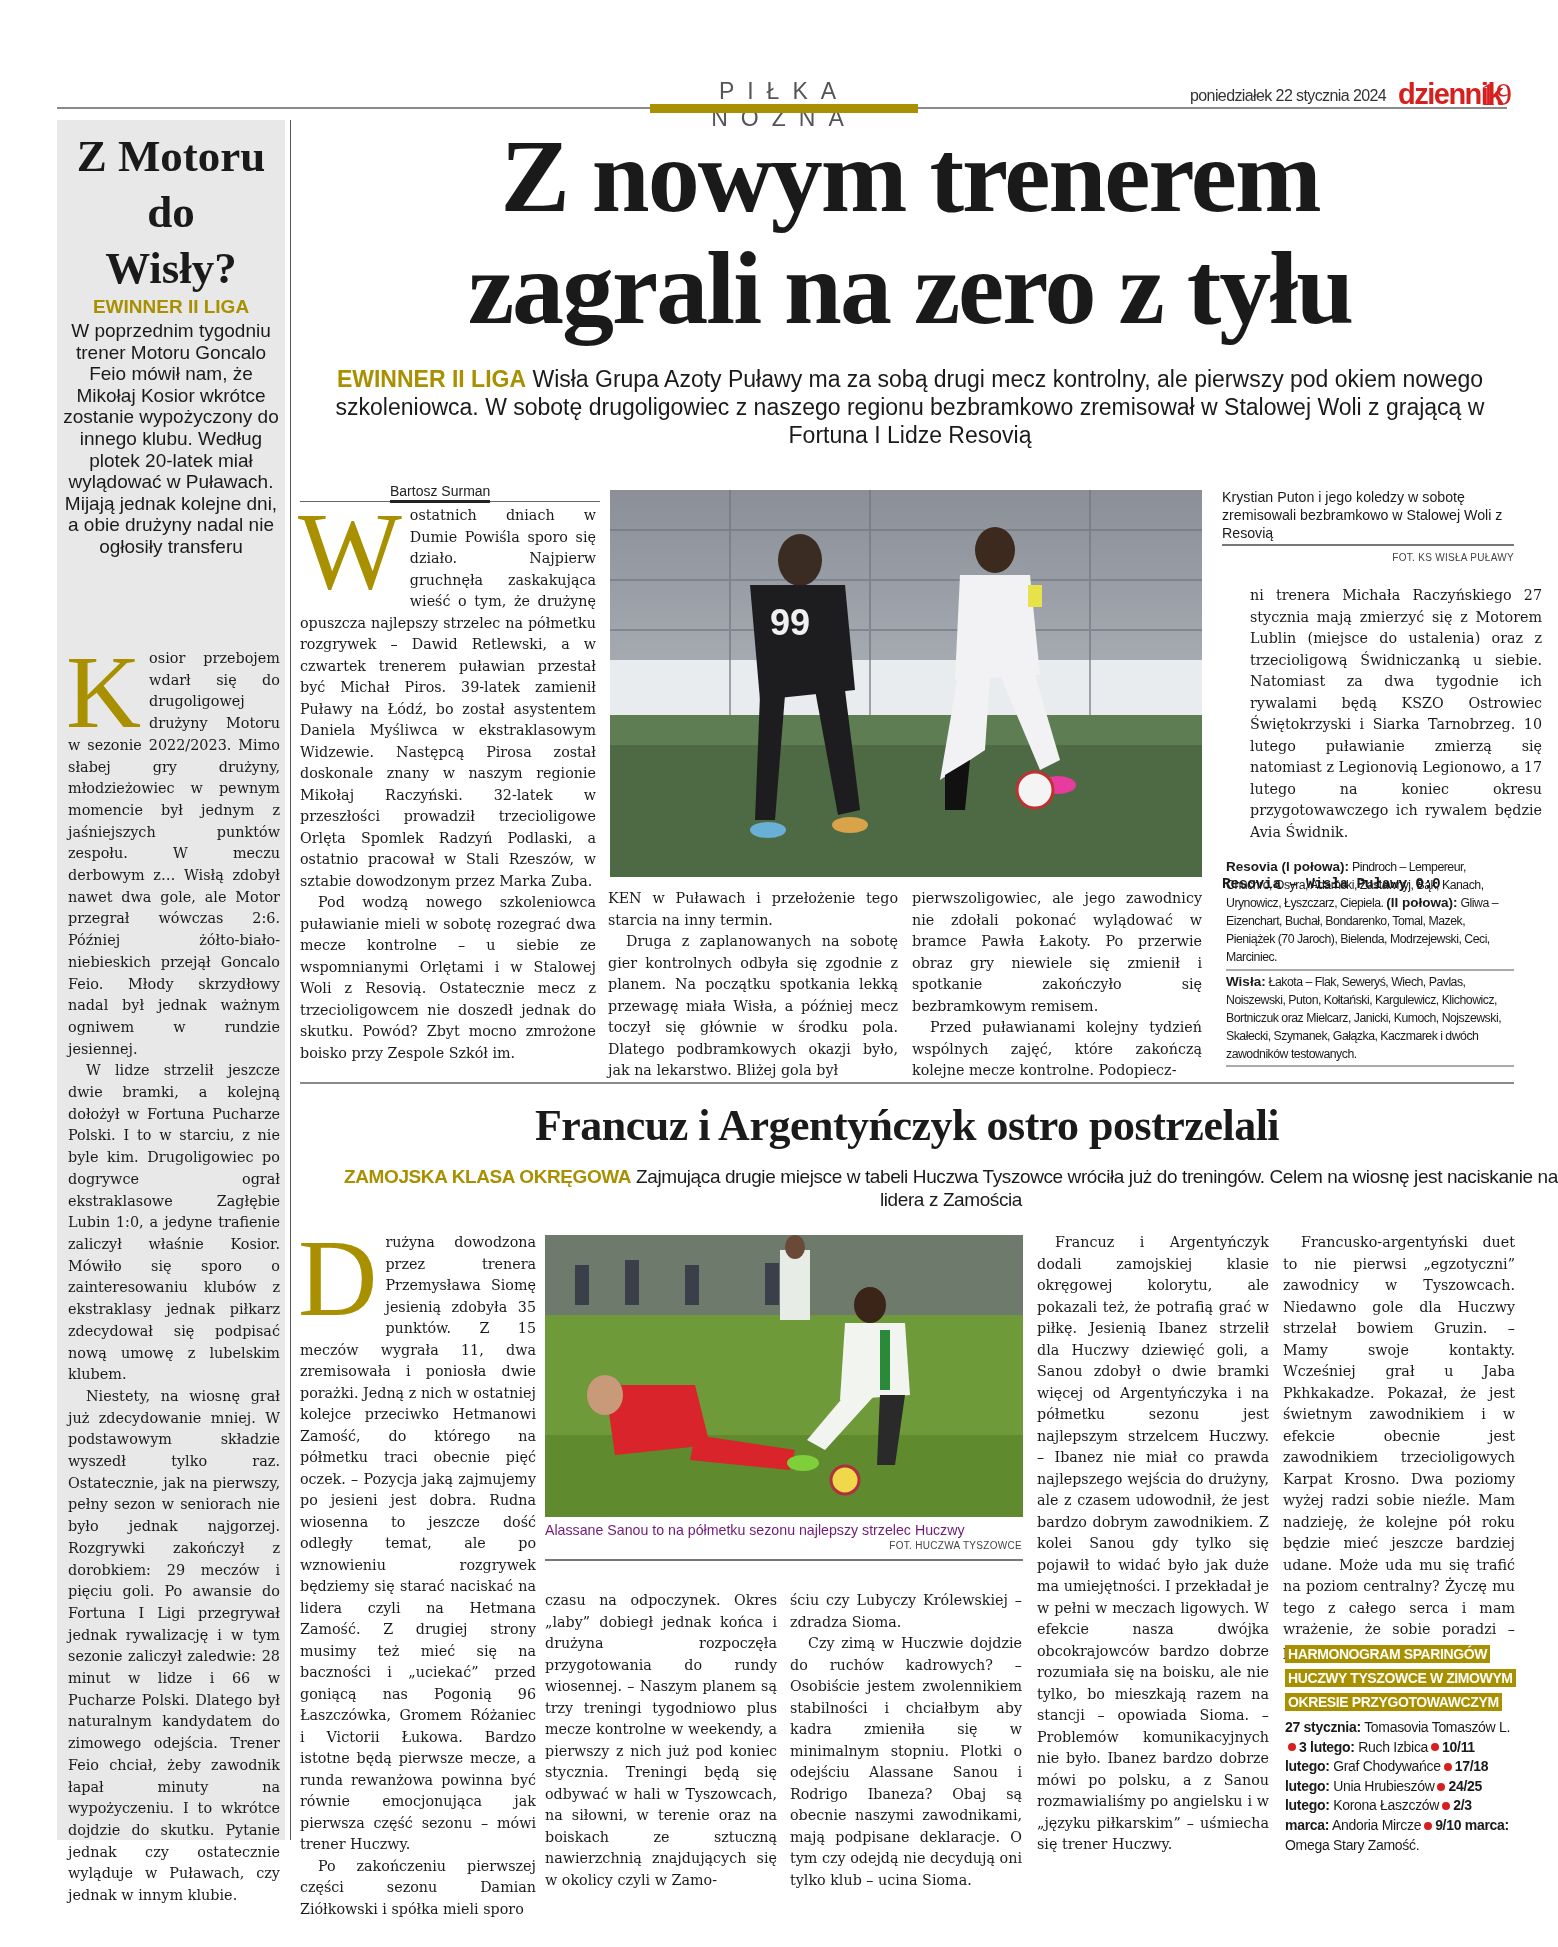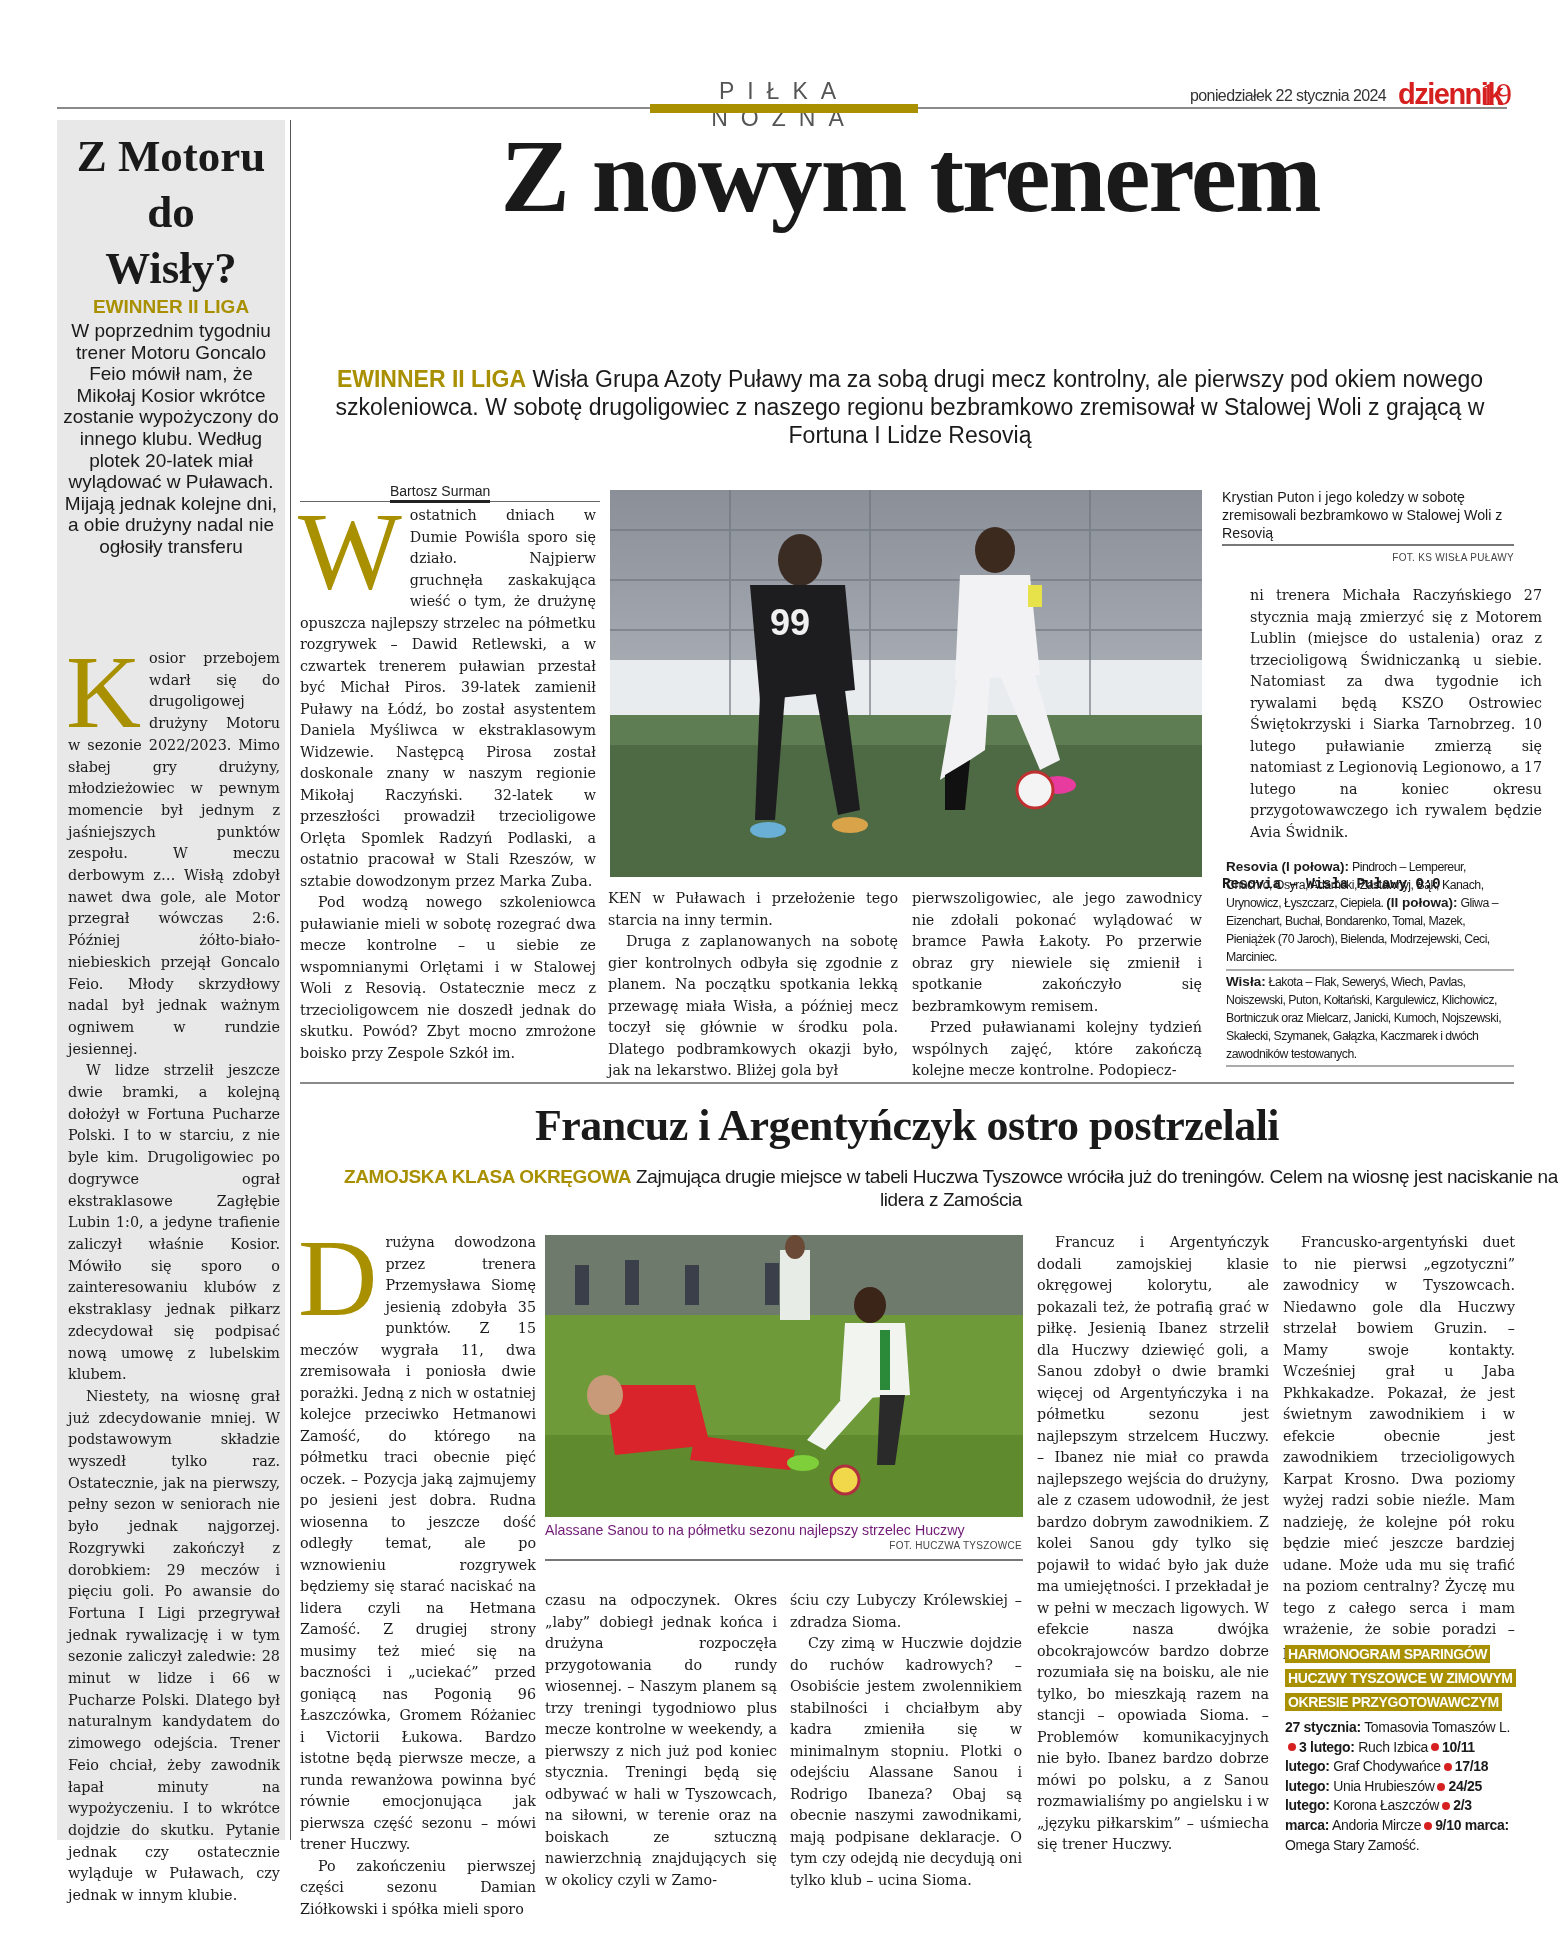--- a/index.html
+++ b/index.html
@@ -96,20 +96,21 @@
 <div class="abs side-kicker">EWINNER II LIGA</div>
 <div class="abs side-lead">W poprzednim tygodniu trener Motoru Goncalo Feio mówił nam, że Mikołaj Kosior wkrótce zostanie wypożyczony do innego klubu. Według plotek 20-latek miał wylądować w Puławach. Mijają jednak kolejne dni, a obie drużyny nadal nie ogłosiły transferu</div>
 <div class="abs side-body">
   <p class="first"><span class="dropcap">K</span><span>osior przebojem wdarł się do drugoligowej drużyny Motoru w sezonie 2022/2023. Mimo słabej gry drużyny, młodzieżowiec w pewnym momencie był jednym z jaśniejszych punktów zespołu. W meczu derbowym z… Wisłą zdobył nawet dwa gole, ale Motor przegrał wówczas 2:6. Później żółto-biało-niebieskich przejął Goncalo Feio. Młody skrzydłowy nadal był jednak ważnym ogniwem w rundzie jesiennej.</span></p>
   <p>W lidze strzelił jeszcze dwie bramki, a kolejną dołożył w Fortuna Pucharze Polski. I to w starciu, z nie byle kim. Drugoligowiec po dogrywce ograł ekstraklasowe Zagłębie Lubin 1:0, a jedyne trafienie zaliczył właśnie Kosior. Mówiło się sporo o zainteresowaniu klubów z ekstraklasy jednak piłkarz zdecydował się podpisać nową umowę z lubelskim klubem.</p>
   <p>Niestety, na wiosnę grał już zdecydowanie mniej. W podstawowym składzie wyszedł tylko raz. Ostatecznie, jak na pierwszy, pełny sezon w seniorach nie było jednak najgorzej. Rozgrywki zakończył z dorobkiem: 29 meczów i pięciu goli. Po awansie do Fortuna I Ligi przegrywał jednak rywalizację i w tym sezonie zaliczył zaledwie: 28 minut w lidze i 66 w Pucharze Polski. Dlatego był naturalnym kandydatem do zimowego odejścia. Trener Feio chciał, żeby zawodnik łapał minuty na wypożyczeniu. I to wkrótce dojdzie do skutku. Pytanie jednak czy ostatecznie wyląduje w Puławach, czy jednak w innym klubie.</p>
 </div>
 
 <div class="abs headline">
   <div>Z nowym trenerem</div>
+  <div>zagrali na zero z tyłu</div>
 </div>
 <div class="abs lead">
   <span class="kick">EWINNER II LIGA</span>
   <span>Wisła Grupa Azoty Puławy ma za sobą drugi mecz kontrolny, ale pierwszy pod okiem nowego szkoleniowca. W sobotę drugoligowiec z naszego regionu bezbramkowo zremisował w Stalowej Woli z grającą w Fortuna I Lidze Resovią</span>
 </div>
 <div class="abs byline-rule"></div>
 <div class="abs byline">Bartosz Surman</div>
 
 <div class="abs body col1">
   <p class="first"><span class="dropcap2">W</span><span>ostatnich dniach w Dumie Powiśla sporo się działo. Najpierw gruchnęła zaskakująca wieść o tym, że drużynę opuszcza najlepszy strzelec na półmetku rozgrywek – Dawid Retlewski, a w czwartek trenerem puławian przestał być Michał Piros. 39-latek zamienił Puławy na Łódź, bo został asystentem Daniela Myśliwca w ekstraklasowym Widzewie. Następcą Pirosa został doskonale znany w naszym regionie Mikołaj Raczyński. 32-latek w przeszłości prowadził trzecioligowe Orlęta Spomlek Radzyń Podlaski, a ostatnio pracował w Stali Rzeszów, w sztabie dowodzonym przez Marka Zuba.</span></p>

